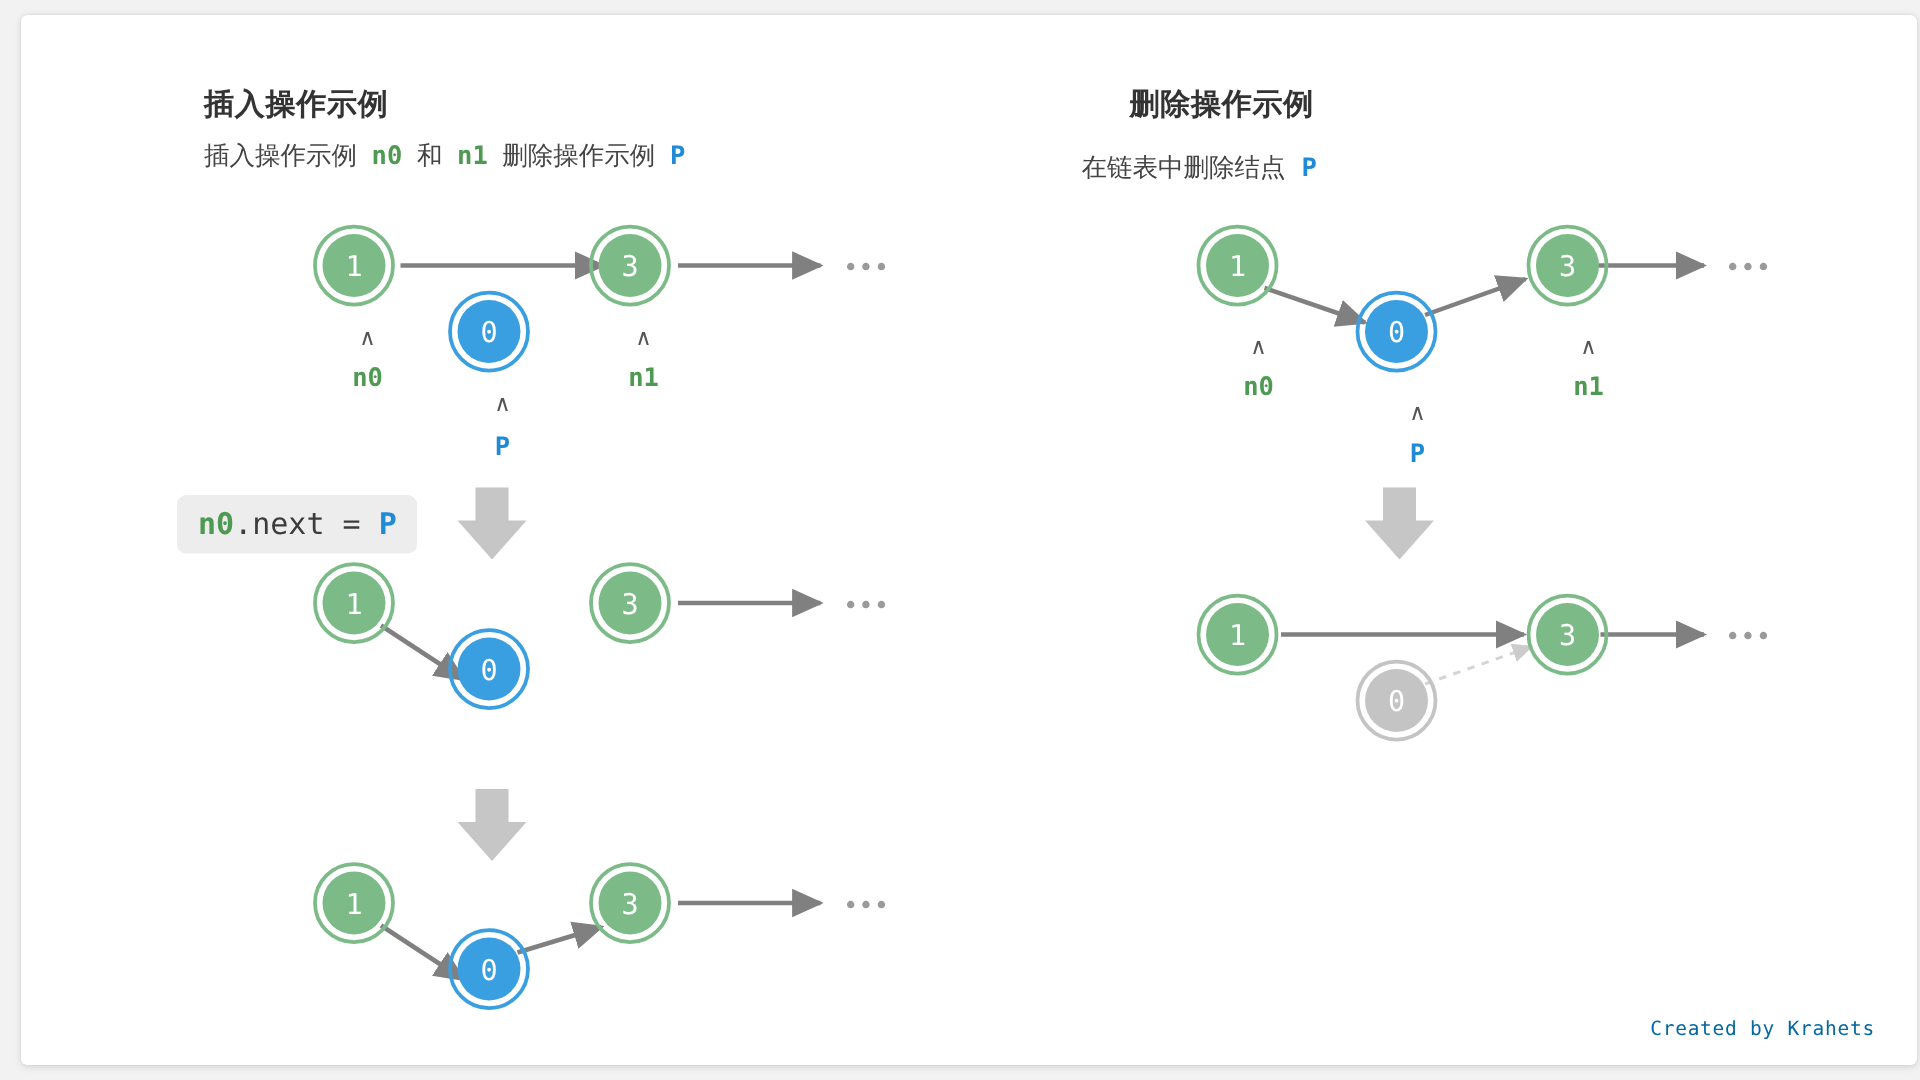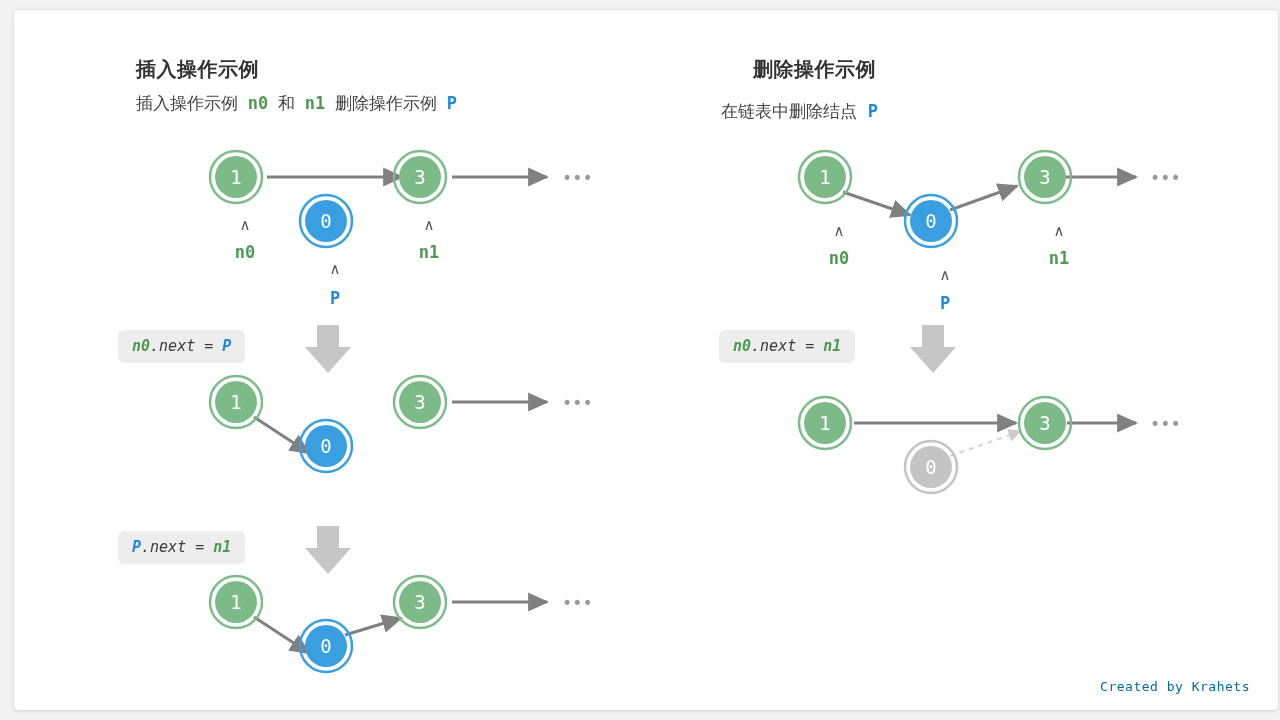--- a/index.html
+++ b/index.html
@@ -35,24 +35,23 @@
   .g{color:#4e9a52;}
   .b{color:#1f8ad6;}
 
   
   .codebox{
     position:absolute;
     background:#ededed;
     border-radius:6px;
     padding:7px 14px;
     font-family:"DejaVu Sans Mono","Liberation Mono",monospace;
-    font-size:15px;color:#3c3c3c;
+    font-size:20px;color:#3c3c3c;
     white-space:nowrap;
     line-height:1.25;
-    font-style:italic;
   }
   .codebox .kg{color:#4e9a52;font-weight:bold;}
   .codebox .kb{color:#1f8ad6;font-weight:bold;}
 
   
   svg.layer{position:absolute;left:0;top:0;width:1252px;height:700px;overflow:visible;}
 
   .node-label{
     position:absolute;
     font-family:"DejaVu Sans Mono","Liberation Mono",monospace;
@@ -92,23 +91,20 @@
       <span>和</span>
       <span class="mono g" style="margin:0 5px;">n1</span>
       <span>删除操作示例</span>
       <span class="mono b" style="margin-left:5px;">P</span>
     </div>
 
     <div class="codebox" style="left:104px;top:320px;">
       <span class="kg">n0</span><span>.next = </span><span class="kb">P</span>
     </div>
 
-    <div class="codebox" style="left:104px;top:521px;">
-      <span class="kb">P</span><span>.next = </span><span class="kg">n1</span>
-    </div>
 
     <div class="caret" style="left:214px;top:206px;width:34px;text-align:center;">∧</div>
     <div class="node-label g" style="left:204px;top:232px;width:54px;">n0</div>
 
     <div class="caret" style="left:304px;top:250px;width:34px;text-align:center;">∧</div>
     <div class="node-label b" style="left:294px;top:278px;width:54px;">P</div>
 
     <div class="caret" style="left:398px;top:206px;width:34px;text-align:center;">∧</div>
     <div class="node-label g" style="left:388px;top:232px;width:54px;">n1</div>
 
@@ -116,23 +112,20 @@
 
   <div class="panel panel-right">
 
     <div class="panel-title" style="left:127px;top:46px;margin-left:32px;">删除操作示例</div>
 
     <div class="panel-sub" style="left:127px;top:90px;">
       <span>在链表中删除结点</span>
       <span class="mono b" style="margin-left:6px;">P</span>
     </div>
 
-    <div class="codebox" style="left:125px;top:320px;">
-      <span class="kg">n0</span><span>.next = </span><span class="kg">n1</span>
-    </div>
 
   </div>
 
   <div class="caret" style="position:absolute;left:808px;top:212px;width:34px;text-align:center;">∧</div>
   <div class="node-label g" style="position:absolute;left:798px;top:238px;width:54px;">n0</div>
 
   <div class="caret" style="position:absolute;left:914px;top:256px;width:34px;text-align:center;">∧</div>
   <div class="node-label b" style="position:absolute;left:904px;top:283px;width:54px;">P</div>
 
   <div class="caret" style="position:absolute;left:1028px;top:212px;width:34px;text-align:center;">∧</div>

